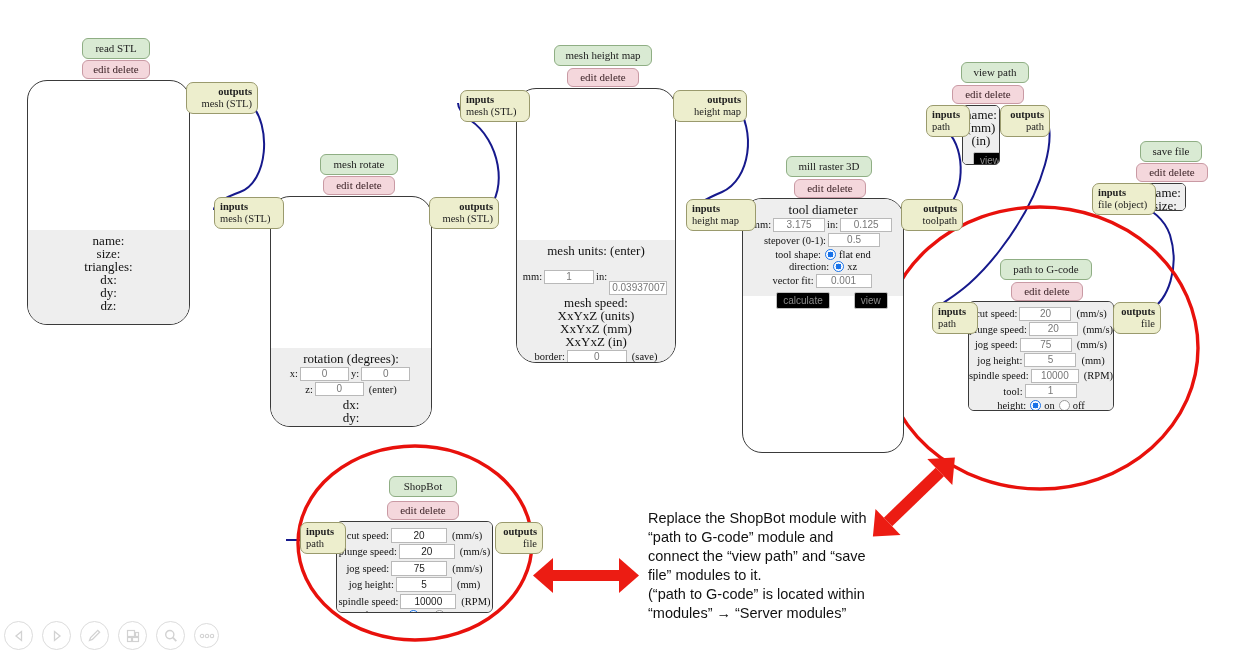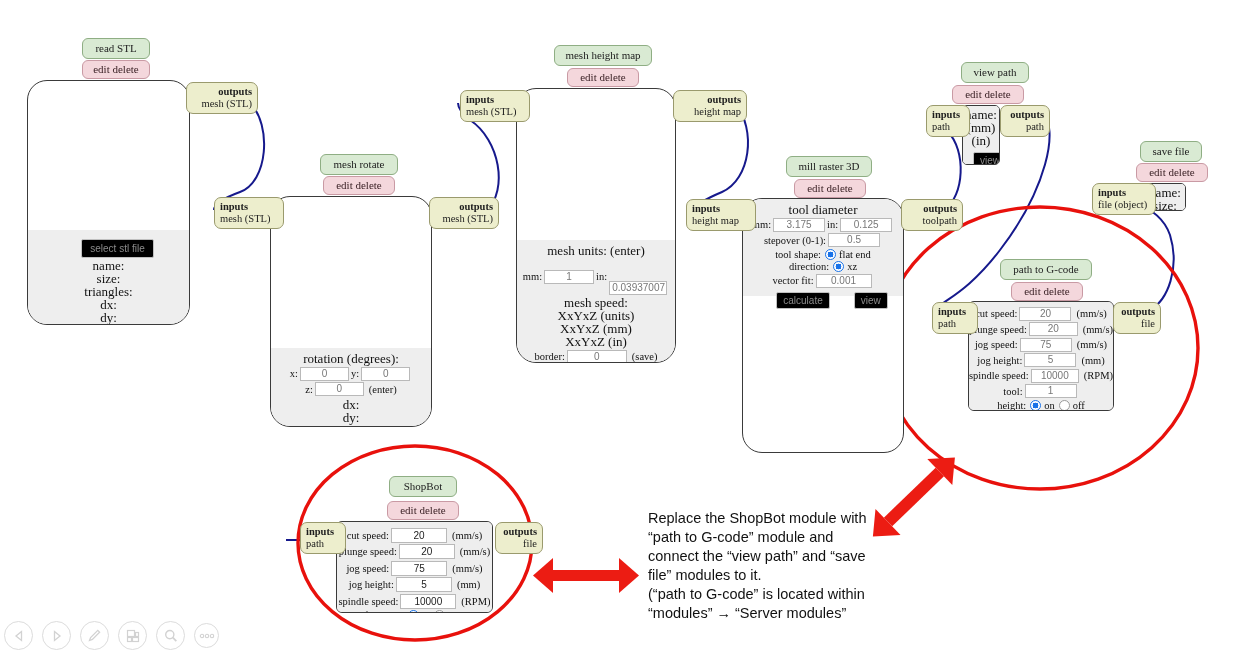--- a/index.html
+++ b/index.html
@@ -93,23 +93,20 @@
 
       <path d="M286,540 C292,540 296,540 300,540"></path>
     </g>
   </svg>
 
   <div class="mod">
     <div class="title" style="left:82px;top:38px;width:52px;">read STL</div>
     <div class="editdel" style="left:82px;top:60px;width:52px;">edit delete</div>
     <div class="body" style="left:27px;top:80px;width:163px;height:245px;">
       <div class="panel" style="height:94px;">
-        <div class="row">
-          <span class="btn" style="padding:3px 8px;">select stl file</span>
-        </div>
         <div class="ctr">name:</div>
         <div class="ctr">size:</div>
         <div class="ctr">triangles:</div>
         <div class="ctr">dx:</div>
         <div class="ctr">dy:</div>
         <div class="ctr">dz:</div>
       </div>
     </div>
     <div class="port right" style="left:186px;top:82px;width:60px;">
       <span class="p1">outputs</span>

